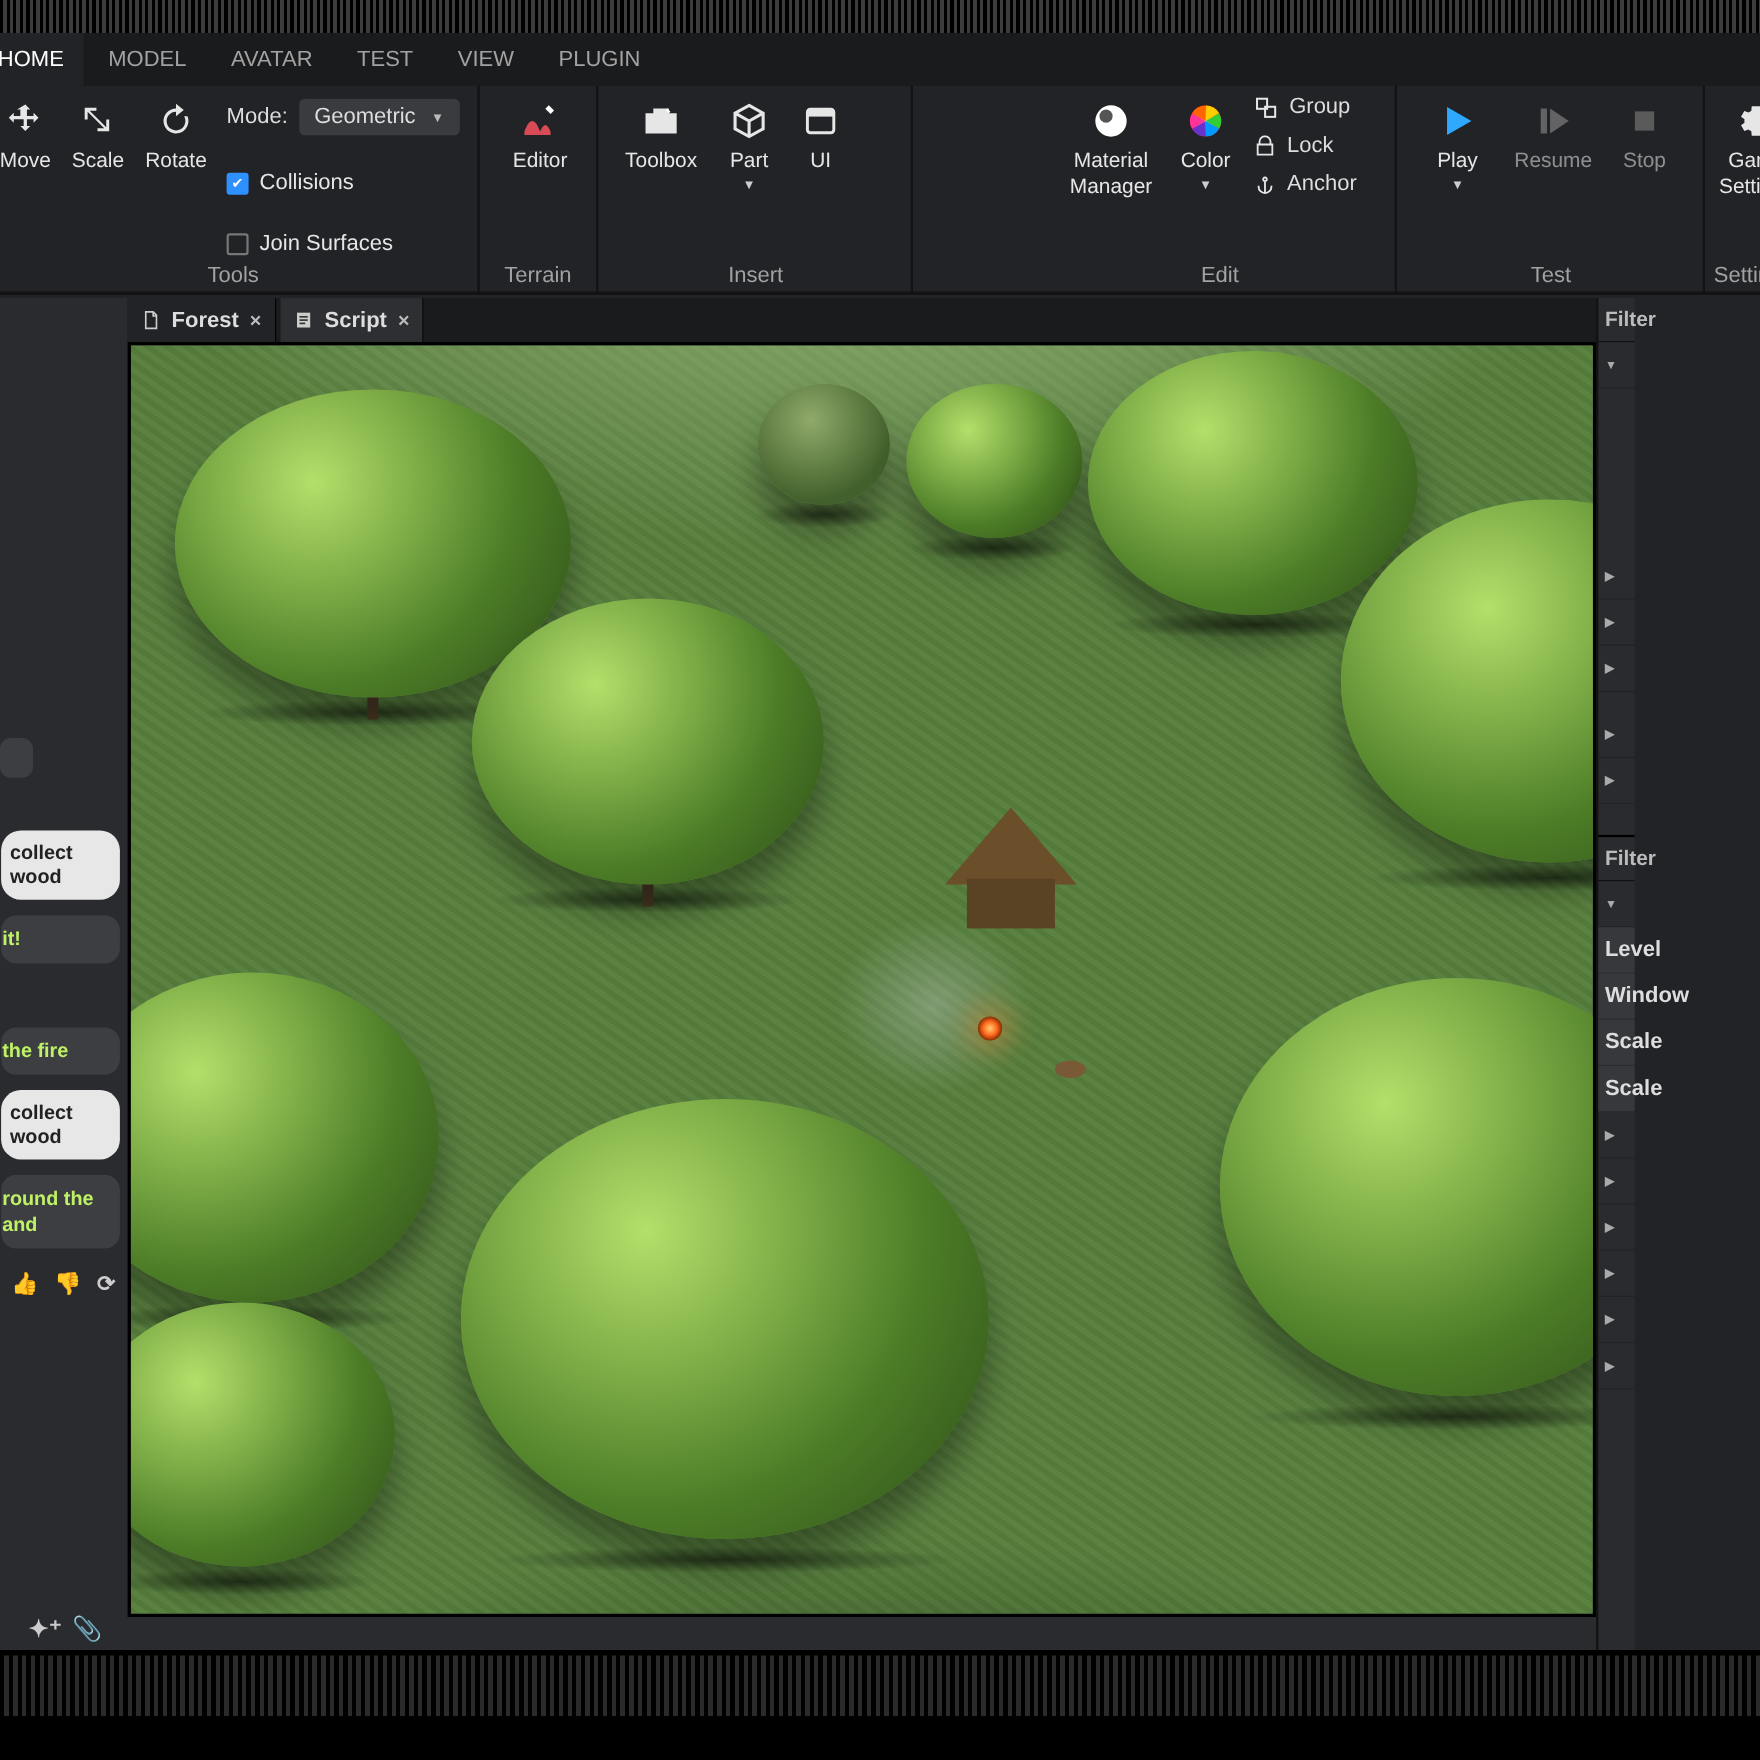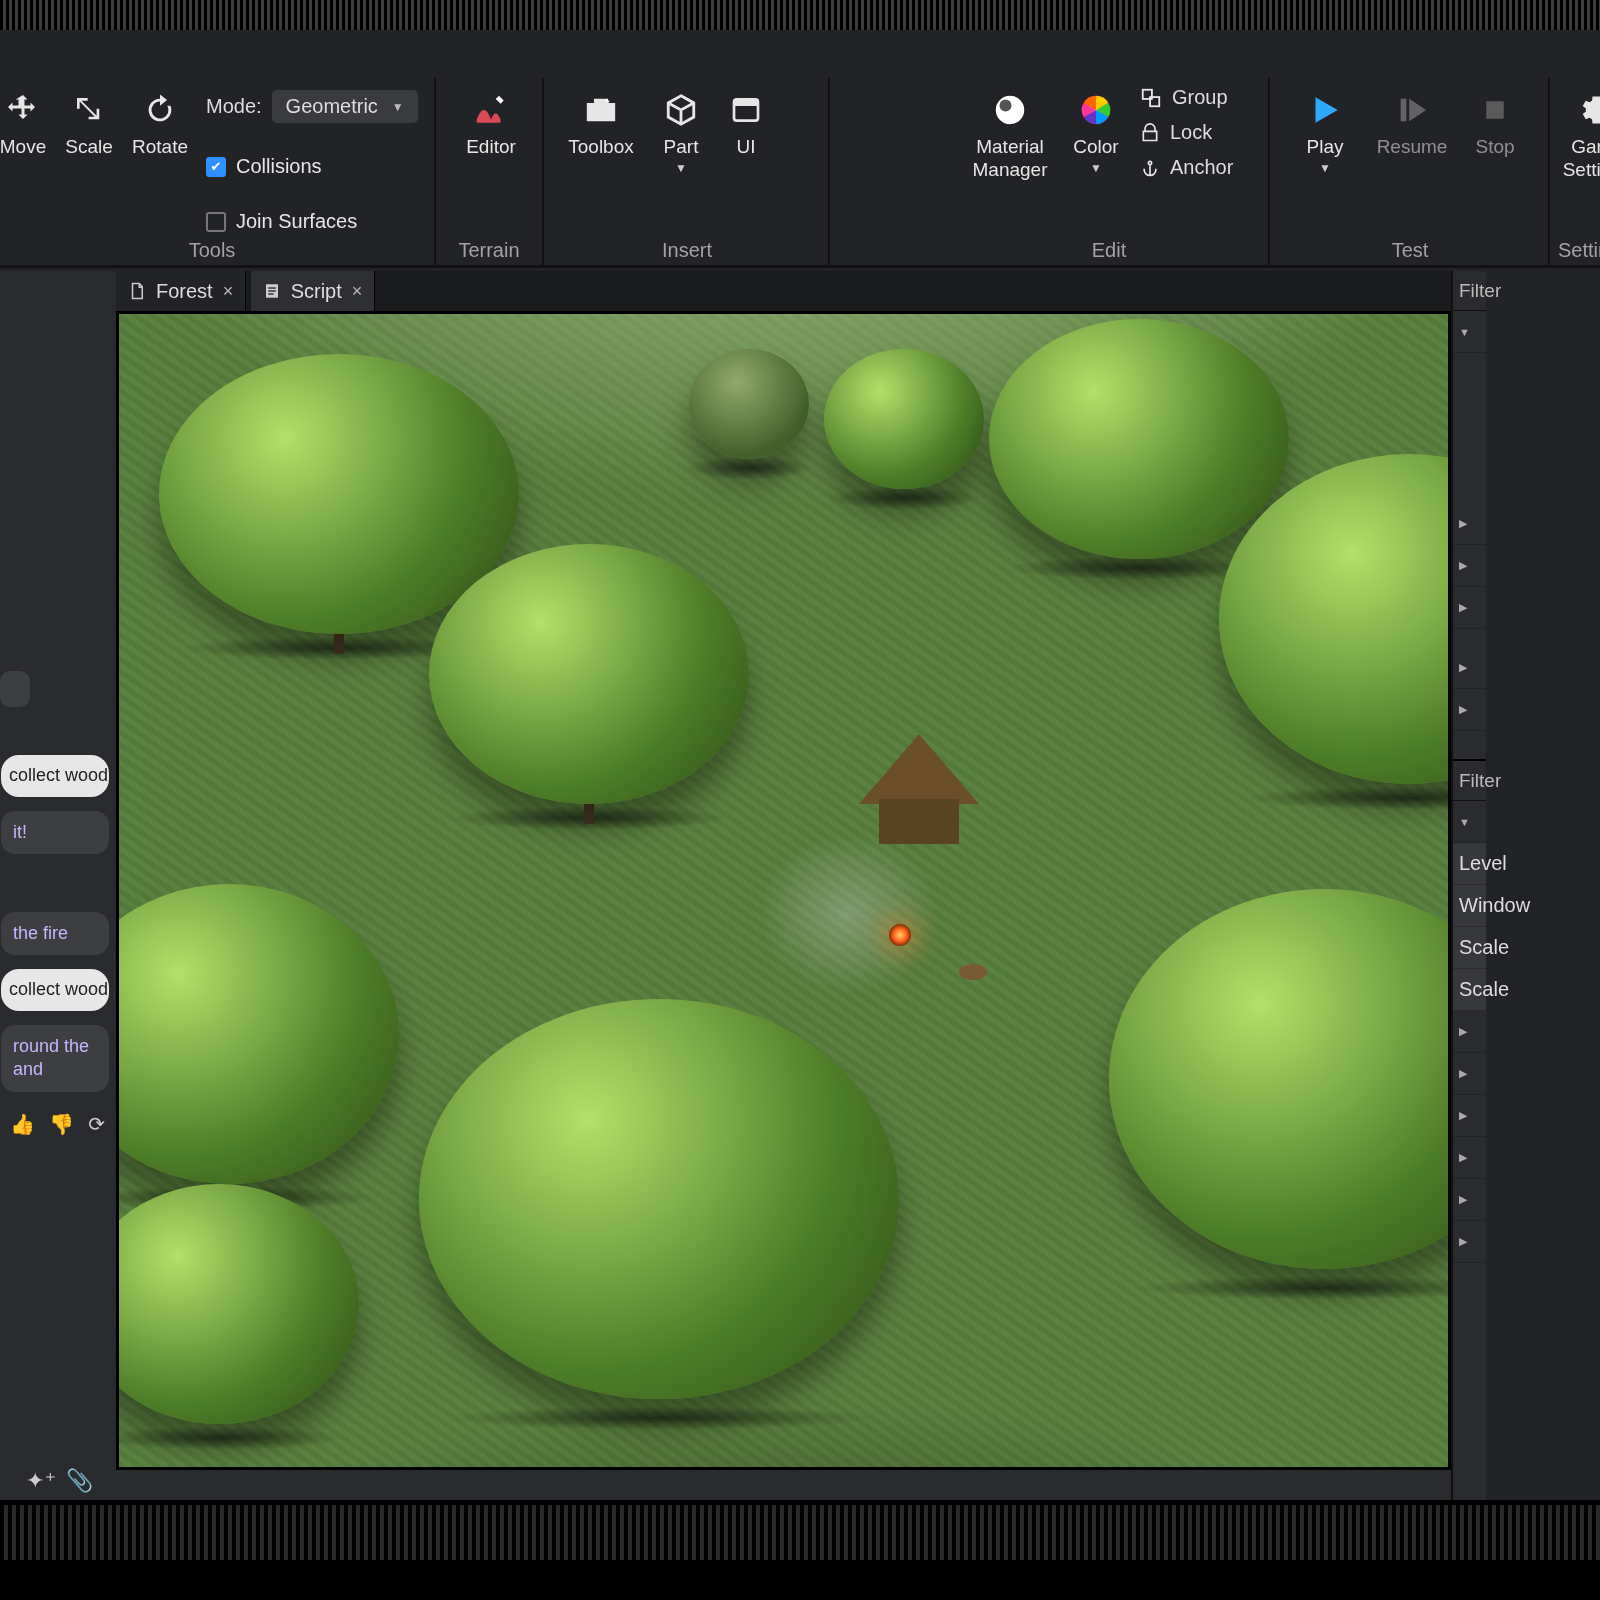--- a/index.html
+++ b/index.html
@@ -76,20 +76,21 @@
 
   .modedrop{
     background:#3a3b3f;border-radius:5px;padding:5px 14px;display:flex;align-items:center;gap:14px;
   }
   .modedrop .caret{font-size:12px;color:#bbb;}
 
   
   .workarea{
     position:absolute;left:0;top:241px;width:1486px;bottom:0;
     background:#2a2b2e;
+    font-weight:bold;
   }
   .leftpanel{
     position:absolute;left:0;top:0;width:116px;bottom:0;background:#2a2b2e;
   }
   .docs{position:absolute;left:116px;top:0;right:32px;height:40px;
     background:#1a1b1d;}
   .doctab{
     display:inline-flex;align-items:center;gap:10px;height:40px;padding:0 12px;
     font-size:20px;color:#ddd;background:#2e2f33;border-right:1px solid #000;
   }
@@ -139,35 +140,43 @@
     border-bottom:1px solid #00000033;}
   .rprow .caret{margin-right:6px;font-size:11px;color:#aaa;}
 
   
   .chatcol{
     position:absolute;left:0;top:400px;width:115px;bottom:40px;
     display:flex;flex-direction:column;gap:14px;align-items:flex-end;padding-right:6px;
   }
   .chipwhite{background:#e7e7e7;color:#222;border-radius:18px;padding:10px 0 10px 8px;width:108px;
     font-size:18px;line-height:1.2;text-align:left;}
-  .chipdark{background:#3d3e42;color:#c4b5fd;border-radius:14px;padding:10px 0 10px 12px;width:108px;
+  .chipdark{background:#3d3e42;color:#bef264;border-radius:14px;padding:10px 0 10px 1px;width:108px;
     font-size:18px;line-height:1.3;text-align:left;margin-left:12px;}
   .chatactions{display:flex;gap:14px;font-size:20px;color:#ccc;margin-top:6px;padding-right:4px;}
   .chatinput{position:absolute;left:26px;bottom:6px;display:flex;gap:10px;font-size:22px;color:#ccc;}
 
   svg{display:block;}
   .icon-color{fill:#e6e6e6;}
 </style>
 </head>
 <body>
 
 <div class="outerframe">
   <div class="decostrip"></div>
   <div class="decostrip2"></div>
 
+  <div class="menubar">
+    <span class="mtab active" style="margin-left:-20px;">HOME</span>
+    <span class="mtab">MODEL</span>
+    <span class="mtab">AVATAR</span>
+    <span class="mtab">TEST</span>
+    <span class="mtab">VIEW</span>
+    <span class="mtab">PLUGIN</span>
+  </div>
 
   <div class="ribbon">
 
     <div class="rgroup" style="left:-10px;width:446px;">
       <div style="position:absolute;left:0;top:12px;display:flex;gap:0;">
         <div class="rbutton" style="width:66px;">
           <span class="ico">
             <svg width="36" height="36" viewBox="0 0 24 24">
                 <path class="icon-color" d="M12 2l3 3h-2v4h4V7l3 3-3 3v-2h-4v4h2l-3 3-3-3h2v-4H5v2L2 10l3-3v2h4V5H7z"></path>
               </svg>

